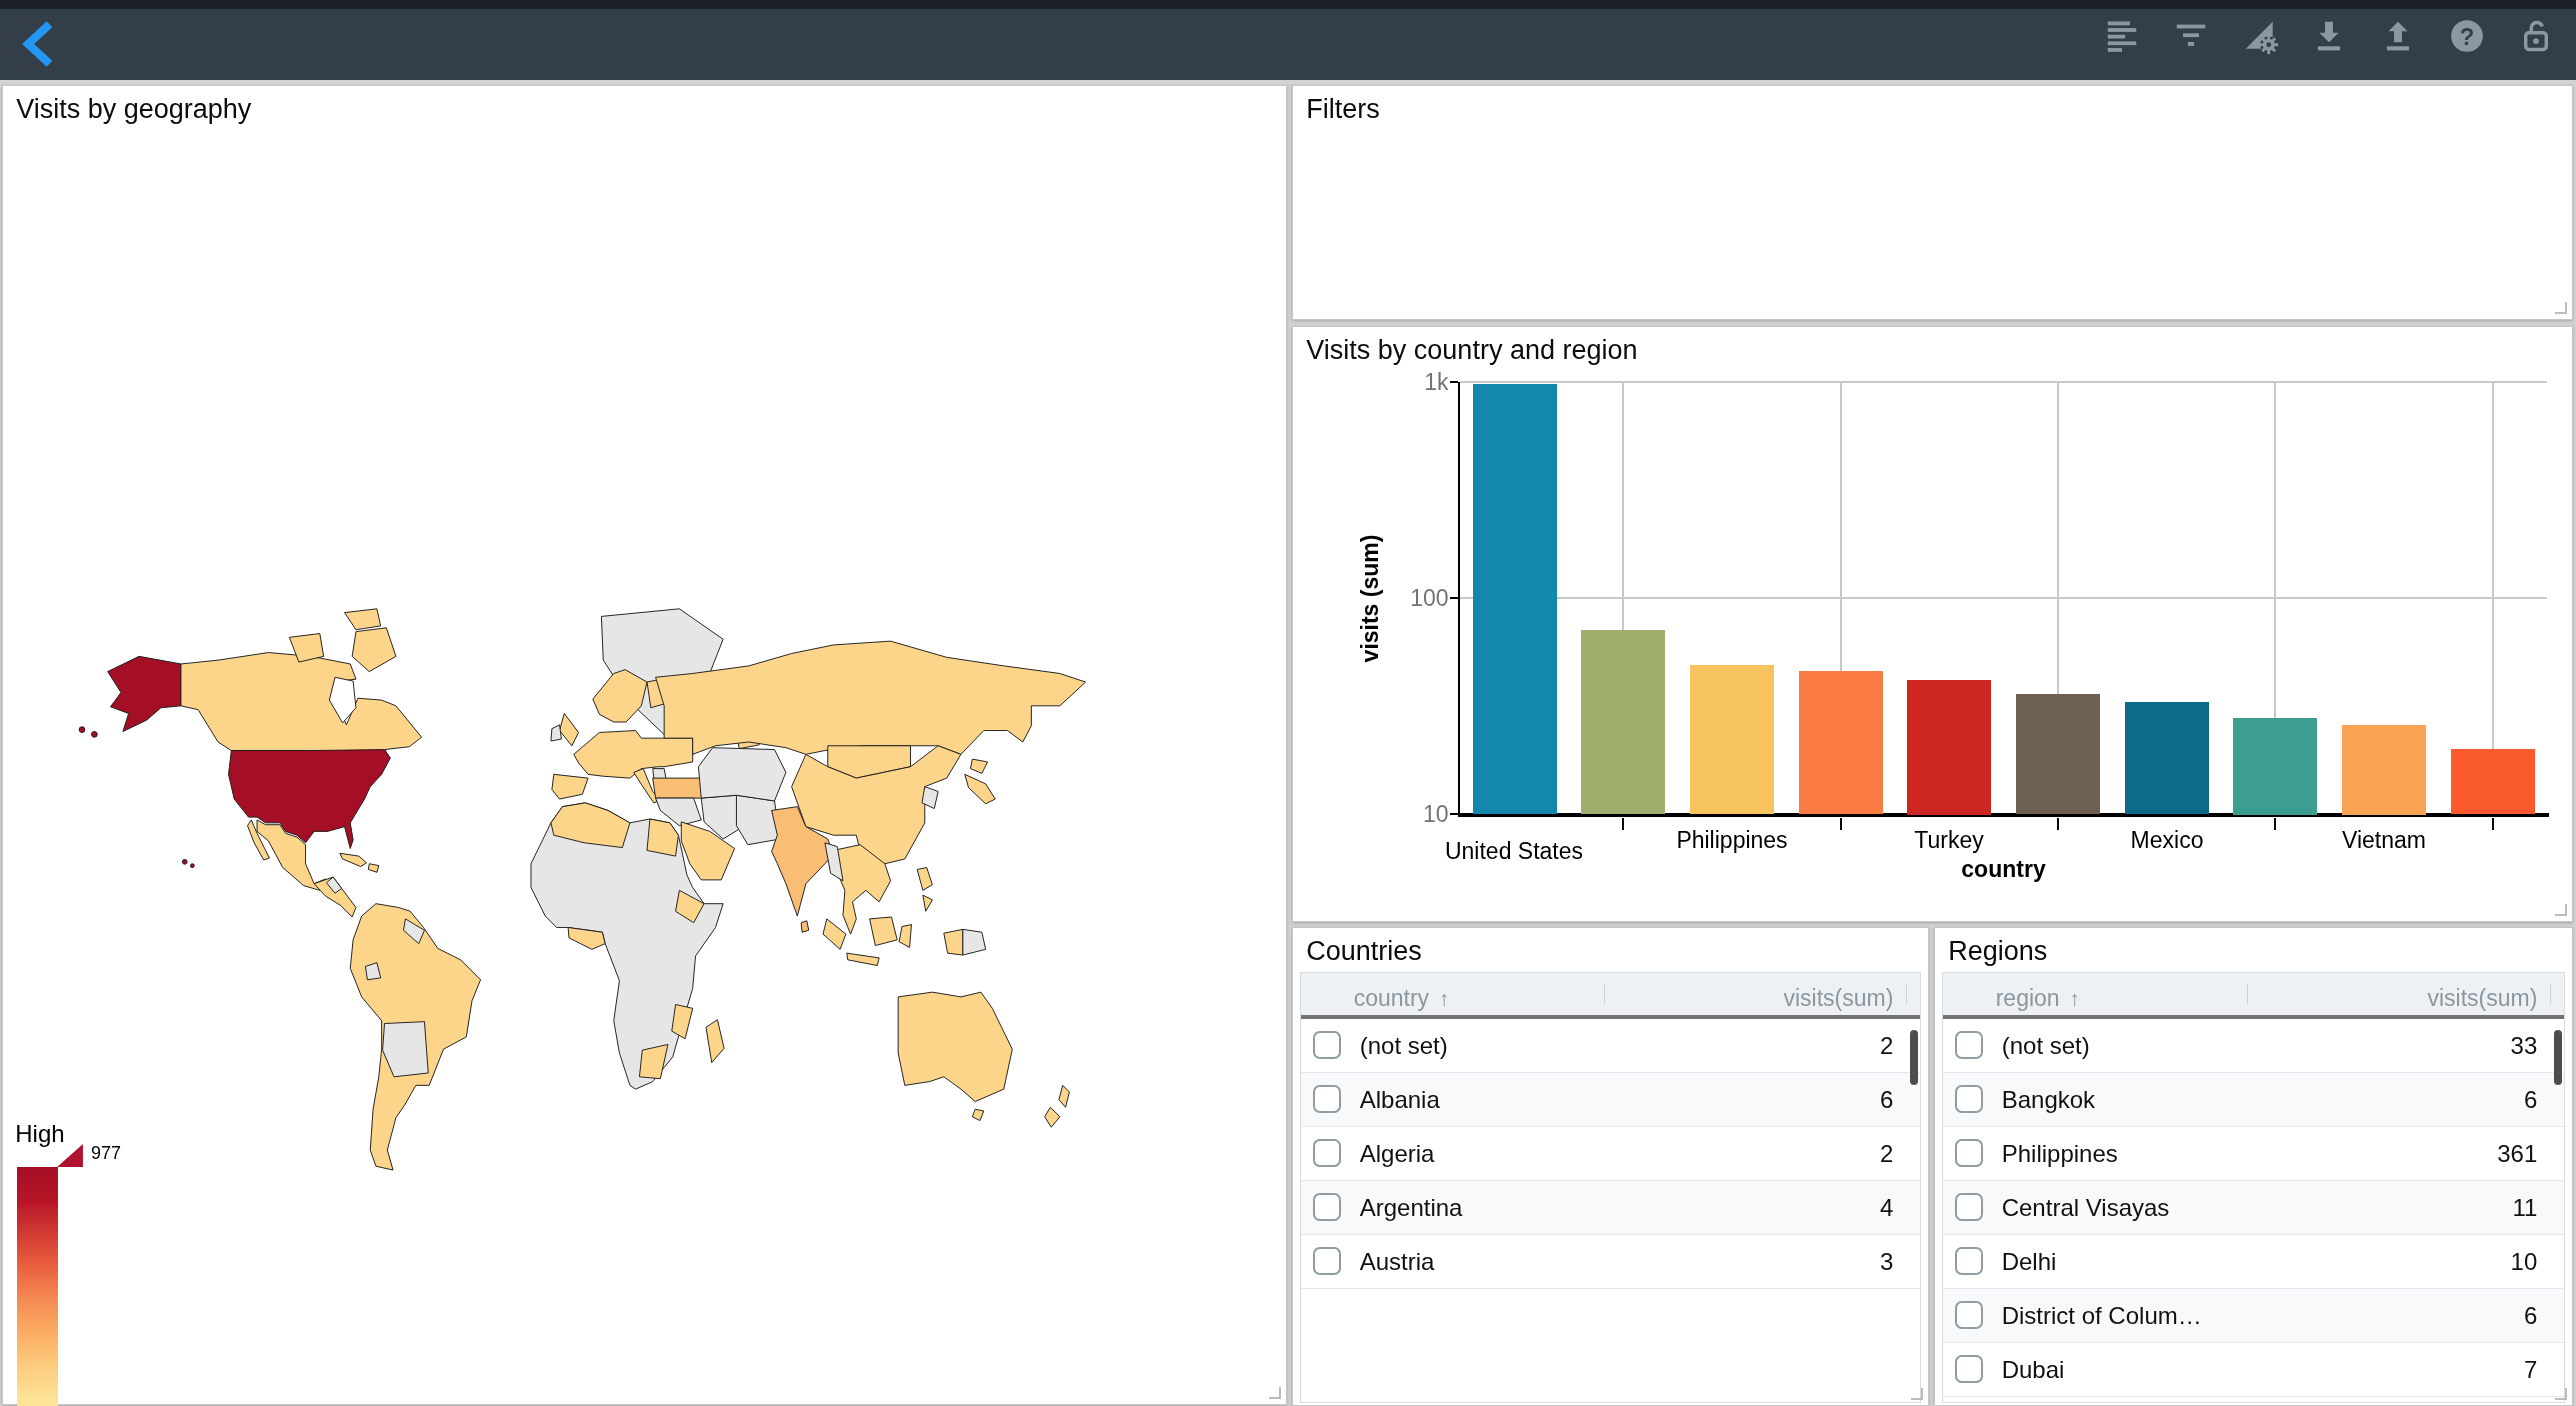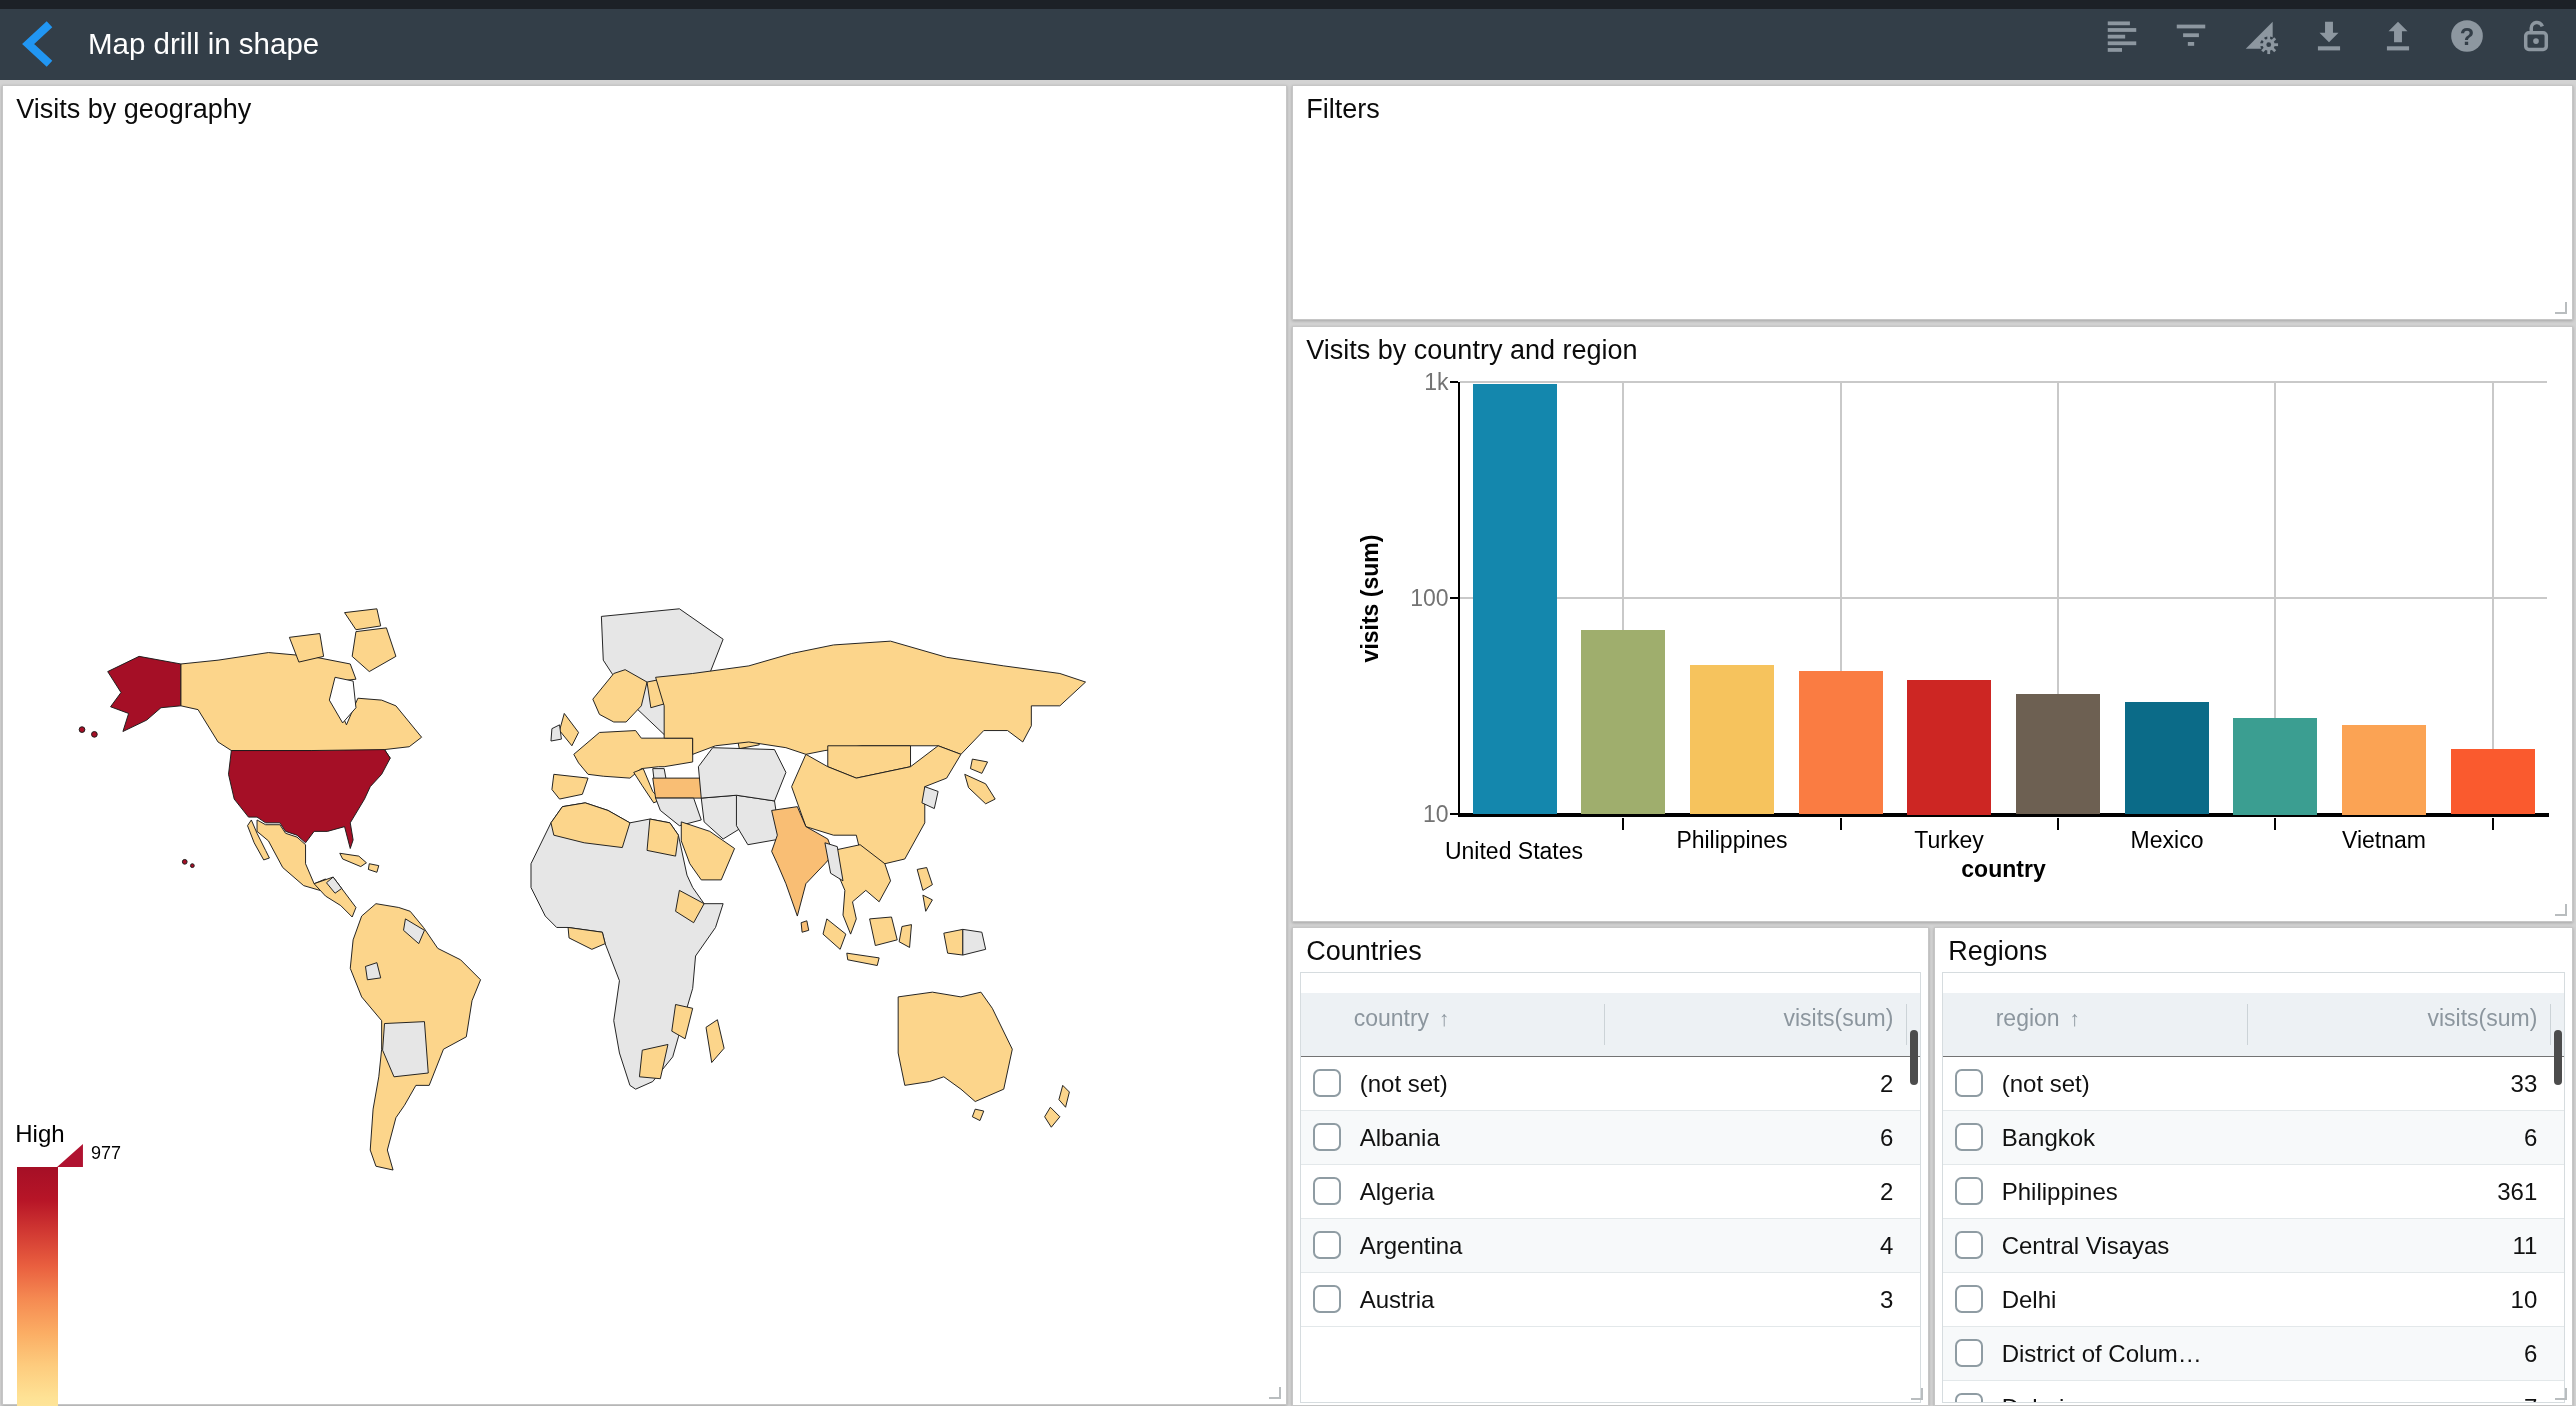--- a/index.html
+++ b/index.html
@@ -52,21 +52,21 @@
   .x-tick{position:absolute;bottom:-16px;width:1.9px;height:12.4px;background:#000;}
   .y-tick-label{position:absolute;right:100%;transform:translate(-11.4px,-50%);font-size:23px;color:#737373;white-space:nowrap;}
   .x-tick-label{position:absolute;top:100%;margin-top:13.3px;transform:translateX(-50%);font-size:23px;color:#000;white-space:nowrap;}
   .bar{position:absolute;cursor:pointer;}
   .x-axis-title{position:absolute;left:167px;top:529px;width:1087px;text-align:center;font-size:23px;font-weight:bold;color:#000;}
   .y-axis-title{position:absolute;left:59px;top:55px;height:432px;width:38px;display:flex;align-items:center;justify-content:center;}
   .y-axis-title span{transform:rotate(-90deg);font-size:23px;font-weight:bold;white-space:nowrap;}
 
   
   .table{position:absolute;left:6.7px;right:6.7px;top:44px;bottom:1.9px;border:1px solid #d6dcdf;overflow:hidden;}
-  .thead{position:relative;height:64px;background:var(--c-th-bg,#edf1f4);border-bottom:1px solid #737373;margin-top:20px;}
+  .thead{position:relative;height:46px;background:var(--c-th-bg,#edf1f4);border-bottom:4px solid #737373;}
   .th-name{position:absolute;left:53px;top:0;line-height:51px;font-size:23px;color:var(--c-th-text,#8c969e);cursor:pointer;}
   .th-sort{font-size:21px;margin-left:9.5px;color:var(--c-th-text,#8c969e);}
   .th-val{position:absolute;right:27px;top:0;line-height:51px;font-size:23px;color:var(--c-th-text,#8c969e);cursor:pointer;}
   .th-sep1{position:absolute;left:49%;top:11.4px;bottom:11.4px;width:1px;background:#ccd3d7;}
   .th-sep2{position:absolute;right:13.3px;top:11.4px;bottom:11.4px;width:1px;background:#ccd3d7;}
   .trow{position:relative;height:54px;border-bottom:1px solid var(--c-row-border,#e3e8ea);cursor:pointer;}
   .trow.alt{background:var(--c-row-alt,#f7f9fa);}
   .checkbox{position:absolute;left:12.4px;top:12.4px;width:28px;height:28px;border:2.4px solid var(--c-checkbox,#8f9ca3);border-radius:6.7px;background:#fff;cursor:pointer;}
   .cell-name{position:absolute;left:59px;top:0;line-height:54px;font-size:24px;color:#111;white-space:nowrap;}
   .cell-val{position:absolute;right:27px;top:0;line-height:54px;font-size:24px;color:#111;}
@@ -74,21 +74,20 @@
 </style>
 </head>
 <body>
 
 <div class="app">
 
   <div class="topbar">
     <svg class="back-btn" viewBox="0 0 24 28">
       <polyline points="19,2 6,14 19,26" fill="none" stroke="#2196f3" stroke-width="5" stroke-linecap="butt"></polyline>
     </svg>
-    <div class="topbar-title">Map drill in shape</div>
     <div class="topbar-icons">
       <svg class="tb-icon" viewBox="0 0 24 24">
         <g stroke="#8d97a0" stroke-width="2.4">
           <line x1="3" y1="4" x2="17" y2="4"></line>
             <line x1="3" y1="8.2" x2="21" y2="8.2"></line>
           <line x1="3" y1="12.4" x2="14" y2="12.4"></line>
             <line x1="3" y1="16.6" x2="21" y2="16.6"></line>
           <line x1="3" y1="20.8" x2="12" y2="20.8"></line>
         </g>
       </svg>

